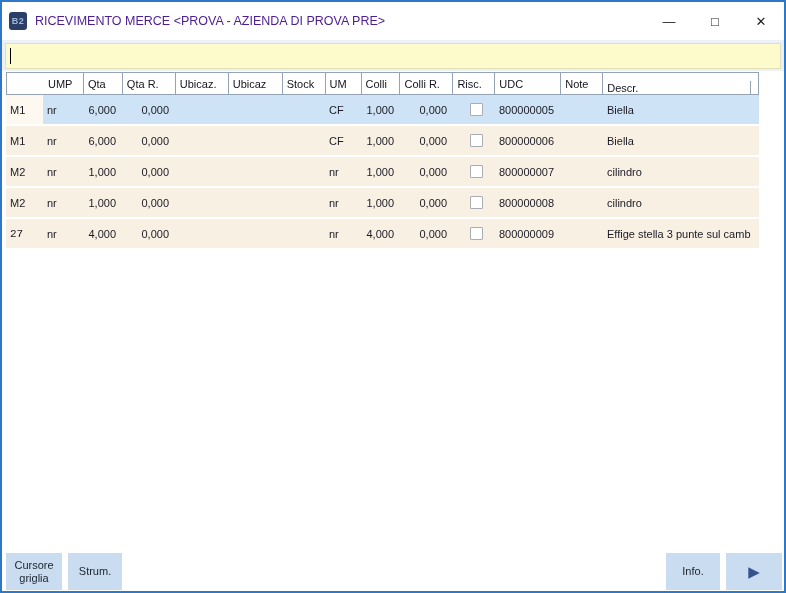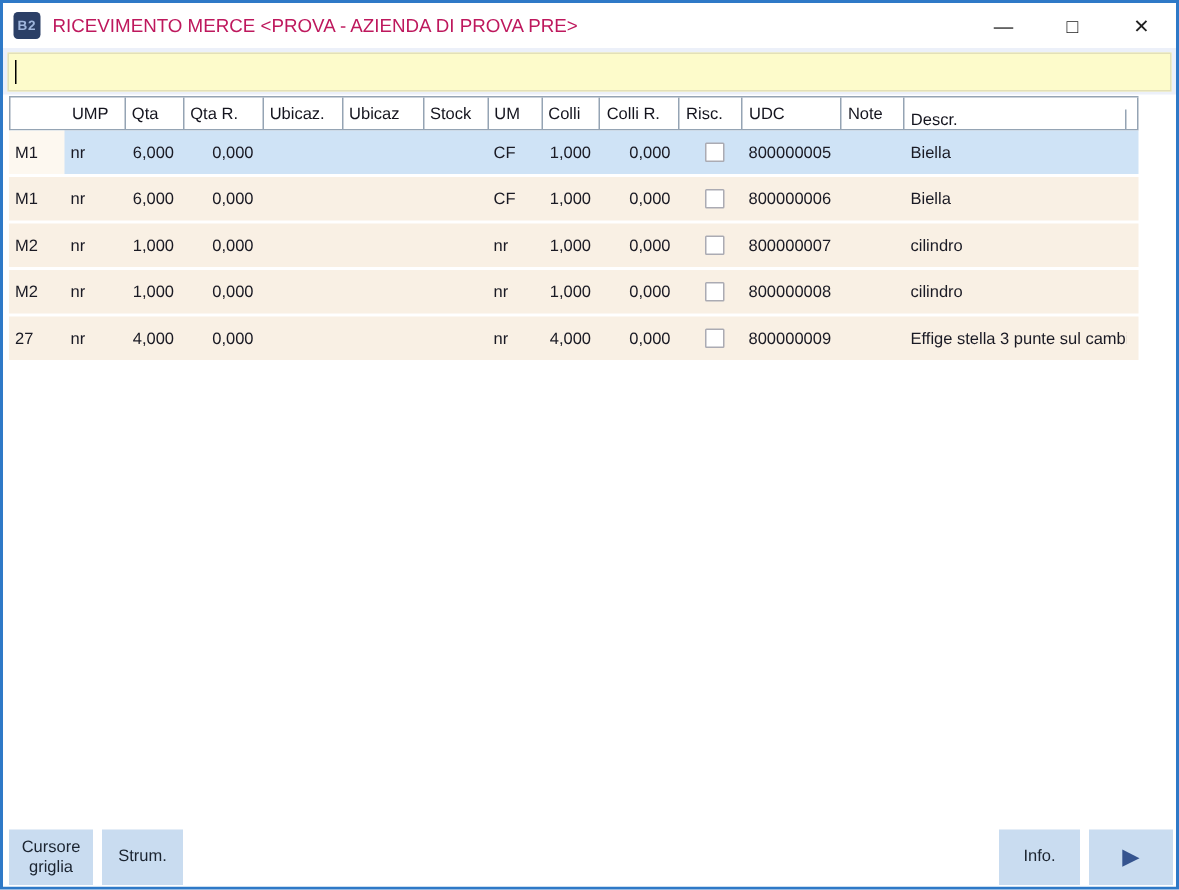--- a/index.html
+++ b/index.html
@@ -22,33 +22,33 @@
   }
   .window{
     width:786px;height:593px;
     border:2px solid var(--window-border);
     background:#ffffff;
     display:flex;flex-direction:column;
     position:relative;
   }
   
   .titlebar{
-    height:30px;background:var(--titlebar-bg);
+    height:38px;background:var(--titlebar-bg);
     display:flex;align-items:center;
     flex:0 0 auto;
   }
   .app-icon{
     width:18px;height:18px;margin-left:7px;
     background:#2b3f66;border-radius:3px;
     color:#9fb6dc;font-size:9px;font-weight:bold;
     display:flex;align-items:center;justify-content:center;
     letter-spacing:0.5px;
   }
   .title-text{
-    margin-left:8px;font-size:12.5px;color:#be185d;
+    margin-left:8px;font-size:12.5px;color:#4c1d95;
     white-space:nowrap;
   }
   .win-controls{margin-left:auto;display:flex;height:100%;}
   .win-btn{
     width:46px;height:100%;
     display:flex;align-items:center;justify-content:center;
     font-size:13px;color:#222;font-weight:300;
     cursor:default;
   }
   
@@ -238,21 +238,21 @@
           <div class="dcell num" style="width: 39px;">1,000</div>
           <div class="dcell num" style="width: 53px;">0,000</div>
           <div class="dcell" style="width: 42px;">
             <div class="checkbox"></div>
           </div>
           <div class="dcell" style="width: 66px;">800000008</div>
           <div class="dcell" style="width: 42px;"></div>
           <div class="dcell" style="width: 148px;">cilindro</div>
         </div>
         <div class="grid-row">
-          <div class="dcell" style="width: 37px;">27</div>
+          <div class="dcell" style="width: 37px; font-family: Liberation Mono, monospace;">27</div>
           <div class="dcell" style="width: 40px;">nr</div>
           <div class="dcell num" style="width: 39px;">4,000</div>
           <div class="dcell num" style="width: 53px;">0,000</div>
           <div class="dcell" style="width: 53px;"></div>
           <div class="dcell" style="width: 54px;"></div>
           <div class="dcell" style="width: 43px;"></div>
           <div class="dcell" style="width: 36px;">nr</div>
           <div class="dcell num" style="width: 39px;">4,000</div>
           <div class="dcell num" style="width: 53px;">0,000</div>
           <div class="dcell" style="width: 42px;">

